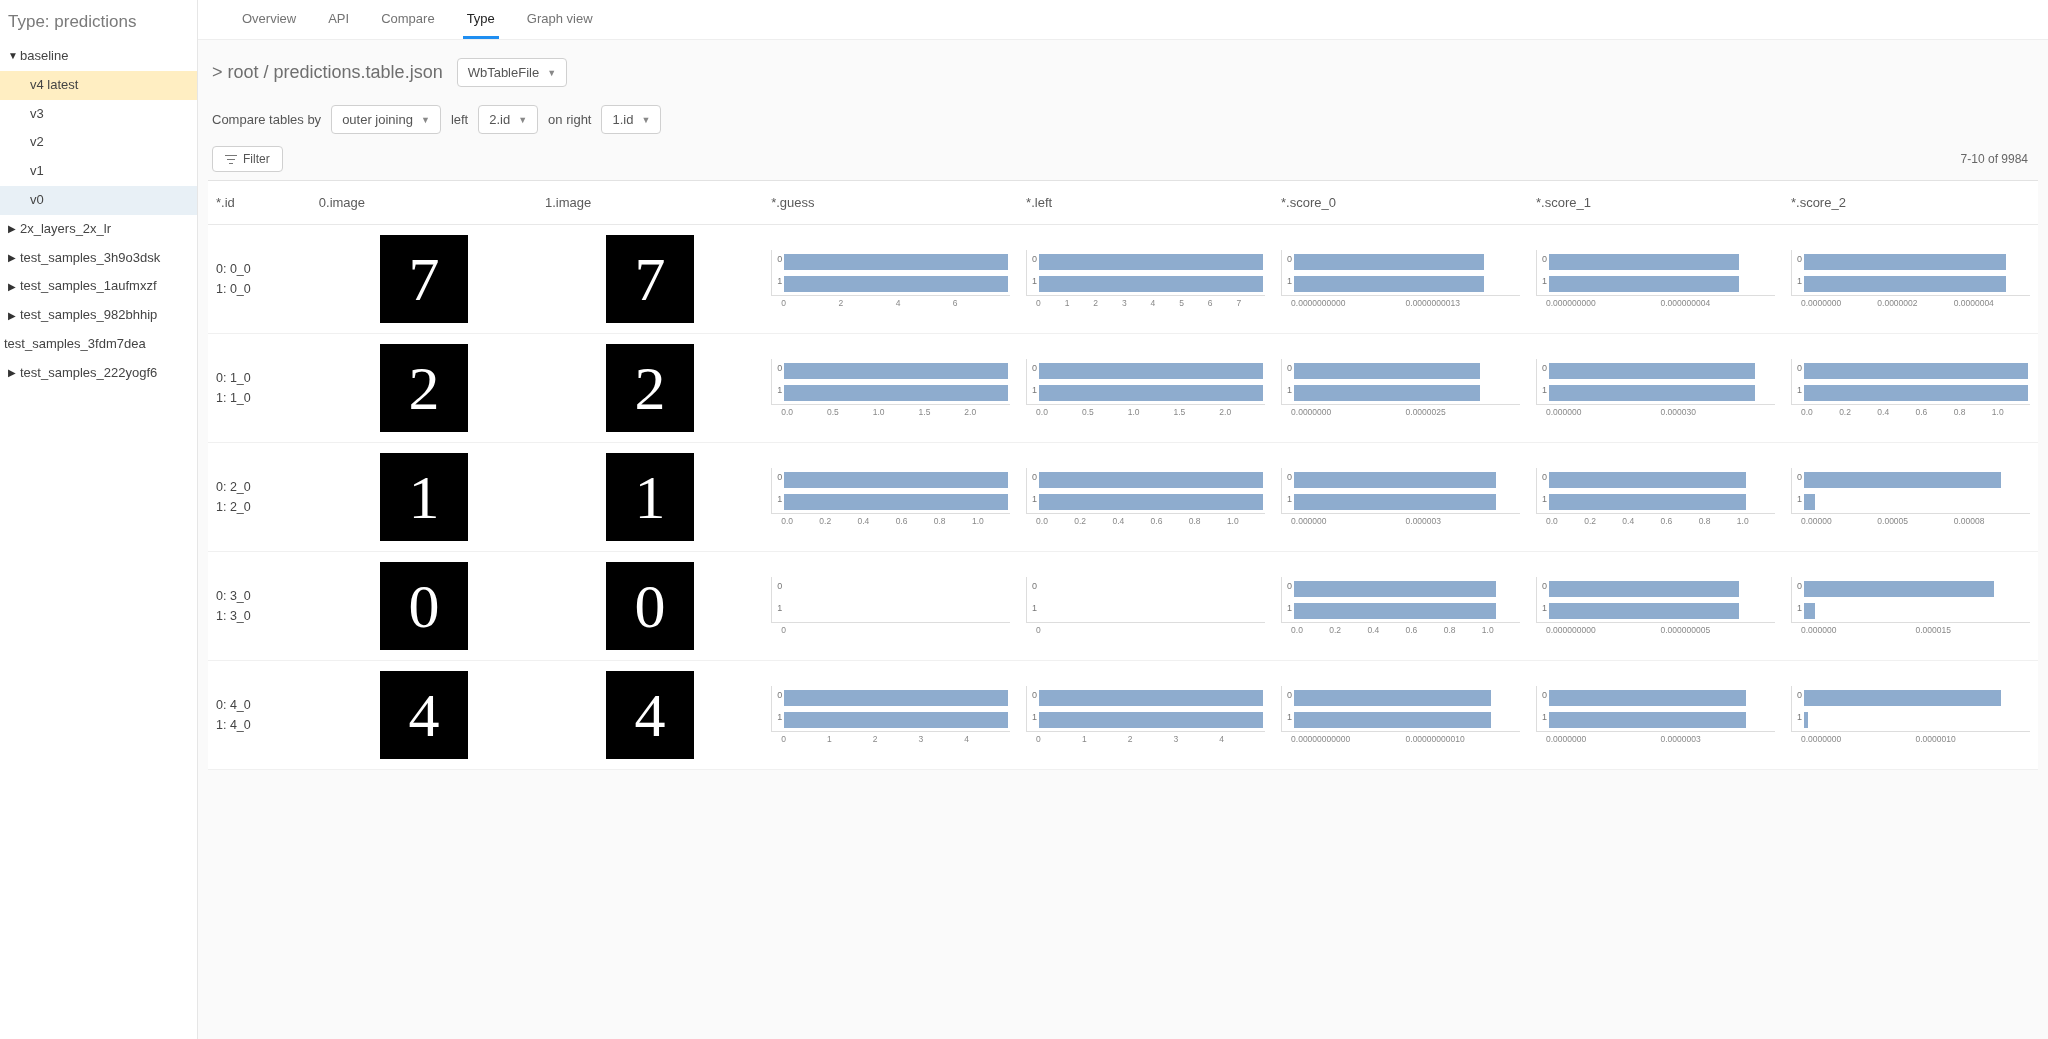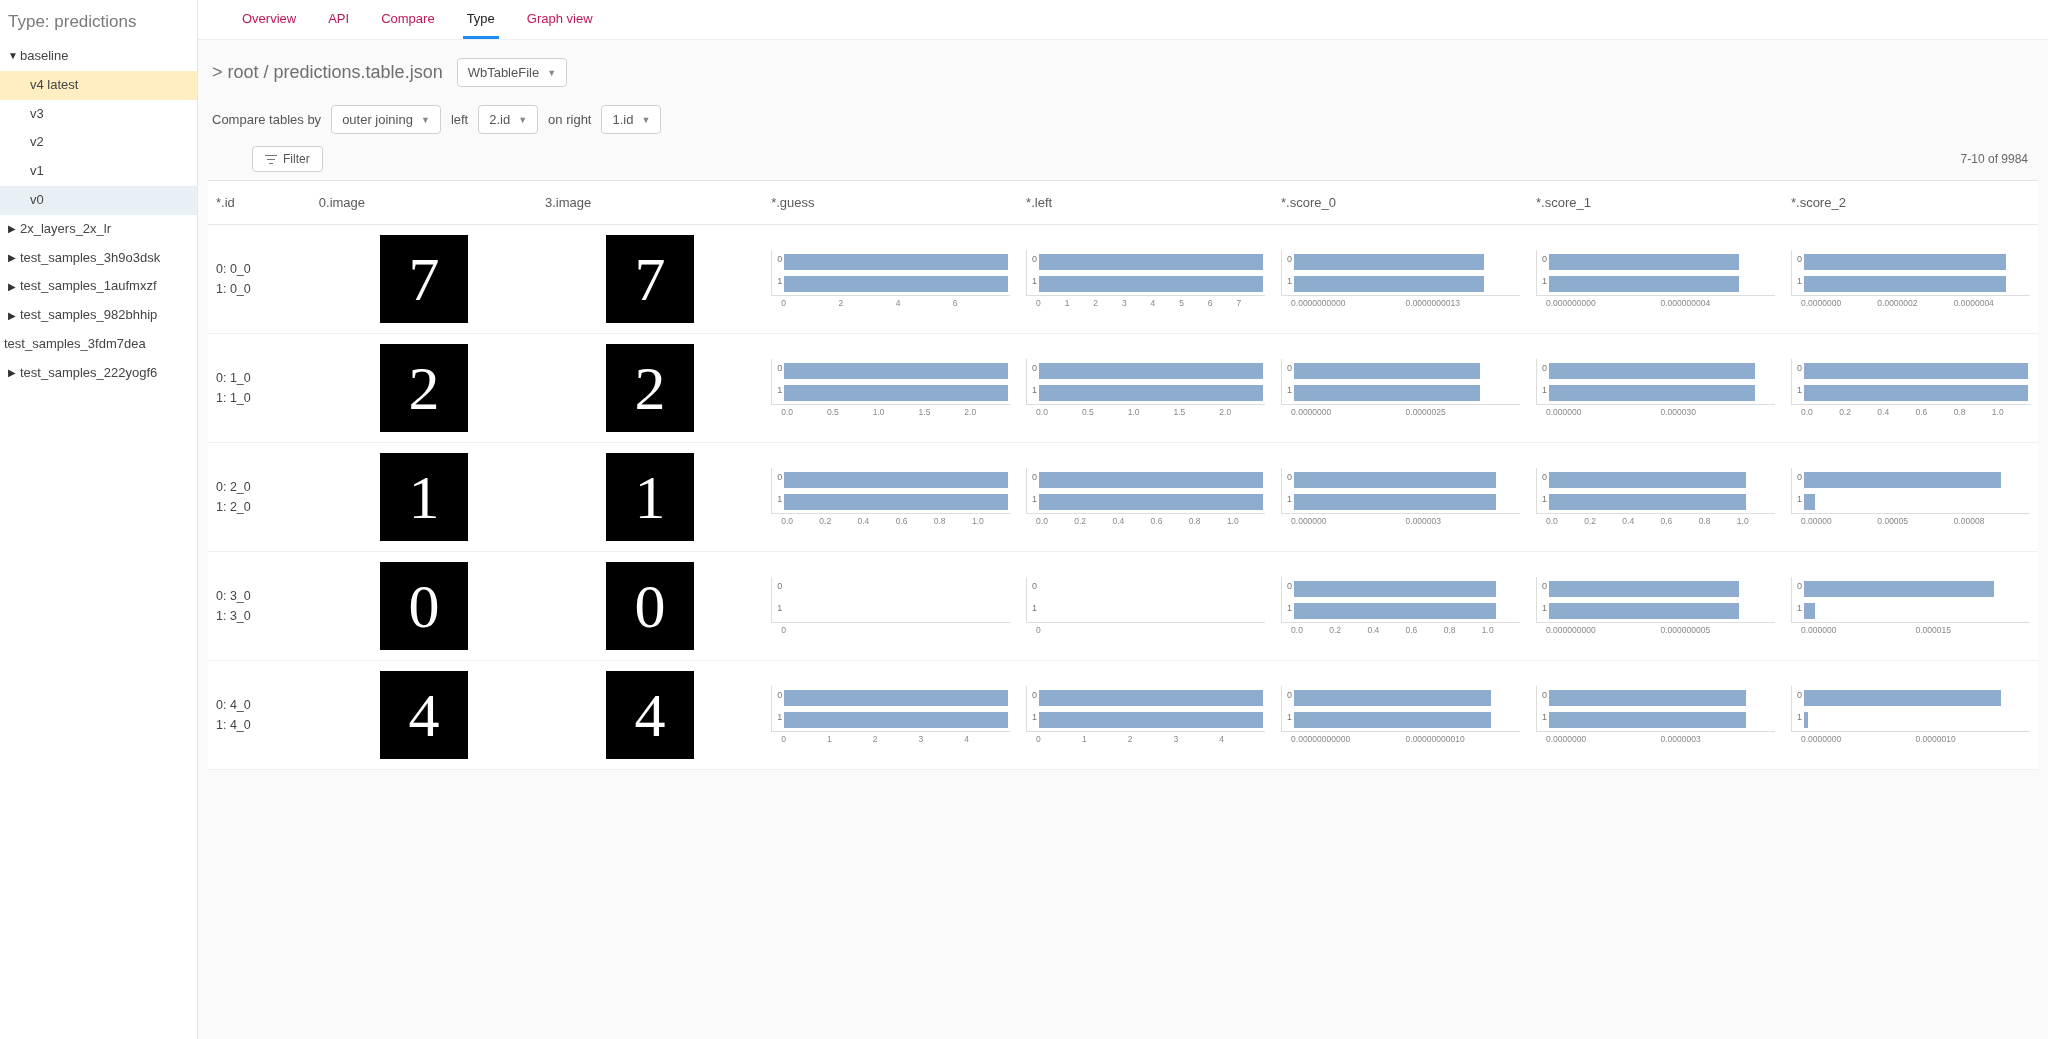--- a/index.html
+++ b/index.html
@@ -59,21 +59,21 @@
     display: flex;
     gap: 24px;
     padding: 0 40px;
     background: #fff;
     border-bottom: 1px solid #eee;
     height: 40px;
     align-items: center;
     font-size: 13px;
   }
   .tab {
-    color: #be185d;
+    color: #737373;
     cursor: pointer;
     padding: 10px 4px;
     border-bottom: 3px solid transparent;
   }
   .tab.active {
     color: #222;
     border-bottom: 3px solid #1f8ef1;
     font-weight: 500;
   }
   .content {
@@ -127,21 +127,20 @@
     display: inline-flex;
     align-items: center;
     gap: 6px;
     border: 1px solid #d0d0d0;
     border-radius: 4px;
     background: #fff;
     padding: 5px 12px;
     font-size: 12px;
     color: #555;
     cursor: pointer;
-    margin-left: 40px;
   }
   .pagination {
     font-size: 12px;
     color: #666;
   }
   
   .table-wrapper {
     border-top: 1px solid #e2e2e2;
     background: #fff;
   }
@@ -355,21 +354,21 @@
           <col class="col-chart">
             <col class="col-chart">
             <col class="col-chart">
           <col class="col-chart">
             <col class="col-chart">
         </colgroup>
         <thead>
             <tr id="header-row">
               <th>*.id</th>
               <th>0.image</th>
-              <th>3.image</th>
+              <th>1.image</th>
               <th>*.guess</th>
               <th>*.left</th>
               <th>*.score_0</th>
               <th>*.score_1</th>
               <th>*.score_2</th>
             </tr>
           </thead>
         <tbody id="table-body">
             <tr>
               <td class="id-cell">0: 0_0<br>1: 0_0</td>

